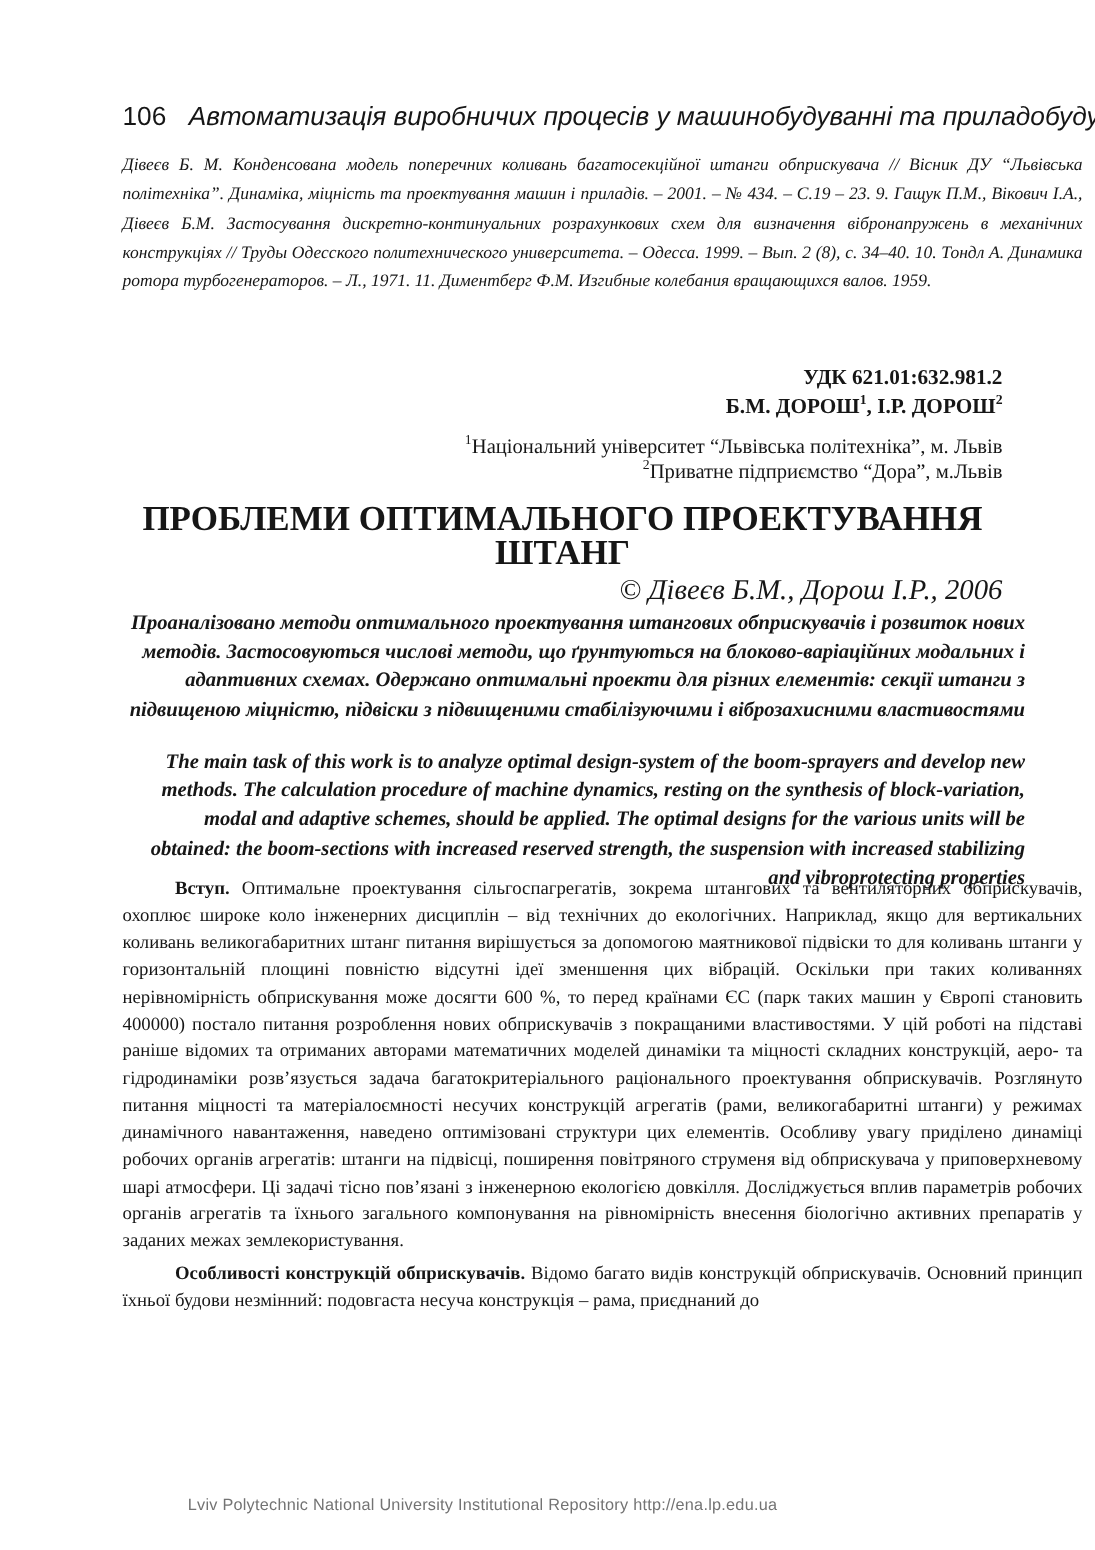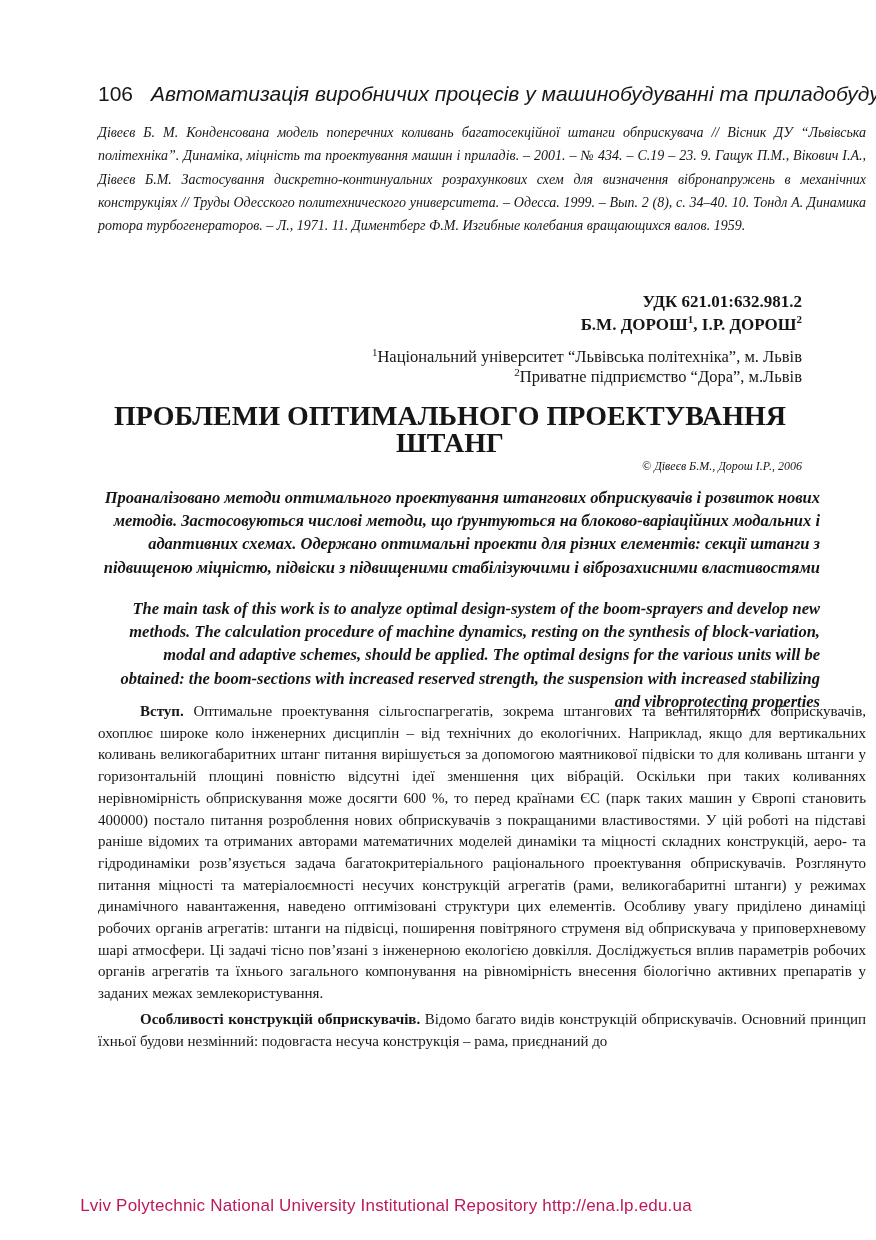--- a/index.html
+++ b/index.html
@@ -24,41 +24,41 @@
     text-align:justify;
   }
 
   .headblock { position:absolute; left:98px; top:292px; width:704px; }
   .udc     { text-align:right; font-weight:bold; font-size:17px; line-height:20px; }
   .authors { text-align:right; font-weight:bold; font-size:17px; line-height:20px; margin-top:3px; }
   sup { font-size:11px; line-height:0; }
   .affils  { margin-top:12px; font-size:16.5px; line-height:20px; text-align:right; }
   .title   { margin-top:15px; text-align:center; font-size:28px; line-height:27px; font-weight:bold; }
   .tline   { display:block; }
-  .copyright { margin-top:3px; text-align:right; font-style:italic; font-size:12px; }
+  .copyright { margin-top:3px; text-align:right; font-style:italic; font-size:23px; }
 
   .abstract {
     position:absolute; left:98px; width:722px;
     text-align:right; font-weight:bold; font-style:italic;
     font-size:16.5px; line-height:23.2px;
   }
   .abstract.ua { top:486px; }
   .abstract.en { top:597px; }
 
   .bodytext {
     position:absolute; left:98px; top:701px; width:768px;
     font-size:15px; line-height:21.7px; text-align:justify;
   }
   .bodytext p { text-indent:42px; }
   .bodytext p + p { margin-top:4px; }
 
   .footer {
     position:absolute; left:0; top:1196px; width:772px;
     text-align:center; font-family:"Liberation Sans", sans-serif;
-    font-size:17px; color:#be185d; letter-spacing:0.2px;
+    font-size:13px; color:#737373; letter-spacing:0.2px;
   }
 </style>
 </head>
 <body>
 
 <div class="page-header">
   <span class="pgnum">106</span><span class="jline">Автоматизація виробничих процесів у машинобудуванні та приладобудуванні. Вип. 40. 2006.</span>
 </div>
 
 <div class="references">Дівеєв Б. М. Конденсована модель поперечних коливань багатосекційної штанги обприскувача // Вісник ДУ “Львівська політехніка”. Динаміка, міцність та проектування машин і приладів. – 2001. – № 434. – С.19 – 23. 9. Гащук П.М., Вікович І.А., Дівеєв Б.М. Застосування дискретно-континуальних розрахункових схем для визначення вібронапружень в механічних конструкціях // Труды Одесского политехнического университета. – Одесса. 1999. – Вып. 2 (8), с. 34–40. 10. Тондл А. Динамика ротора турбогенераторов. – Л., 1971. 11. Диментберг Ф.М. Изгибные колебания вращающихся валов. 1959.</div>

